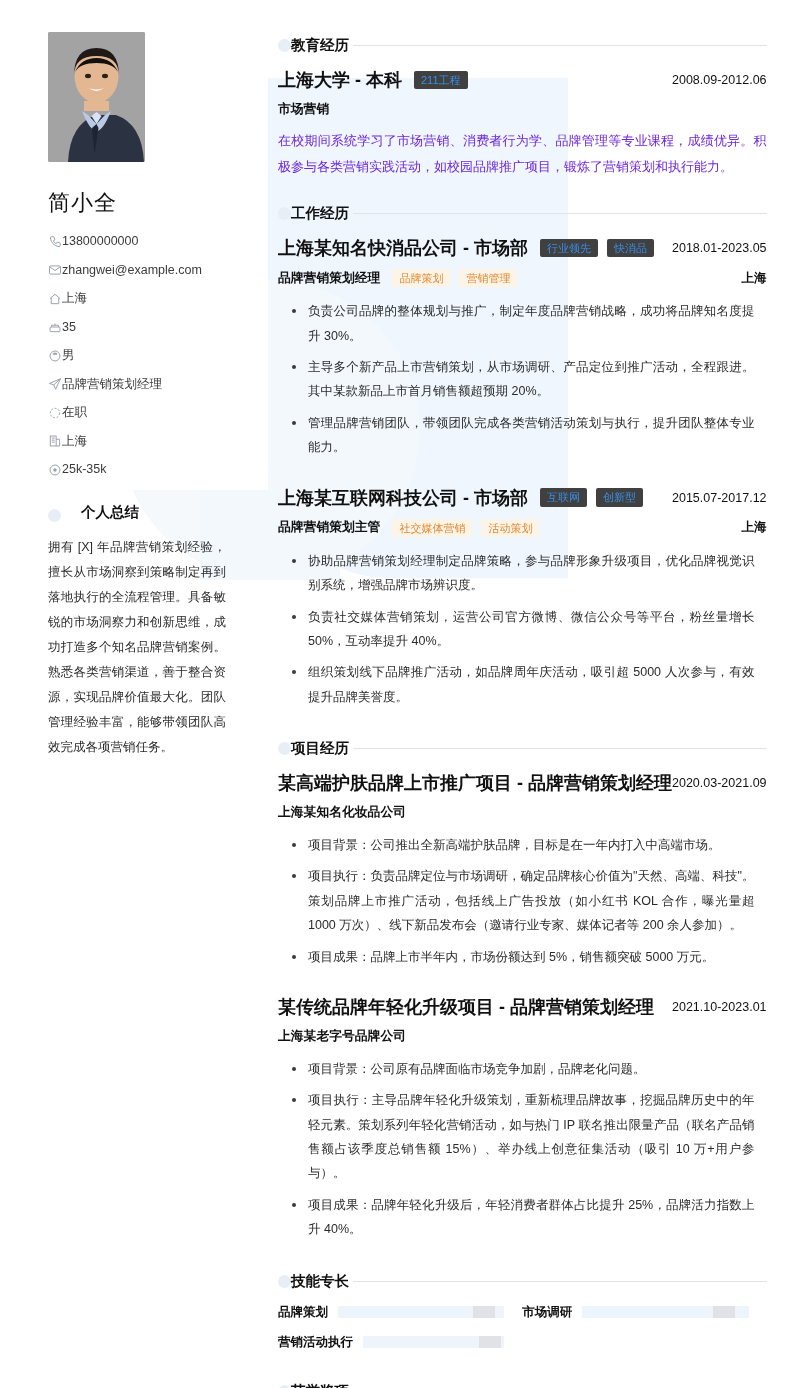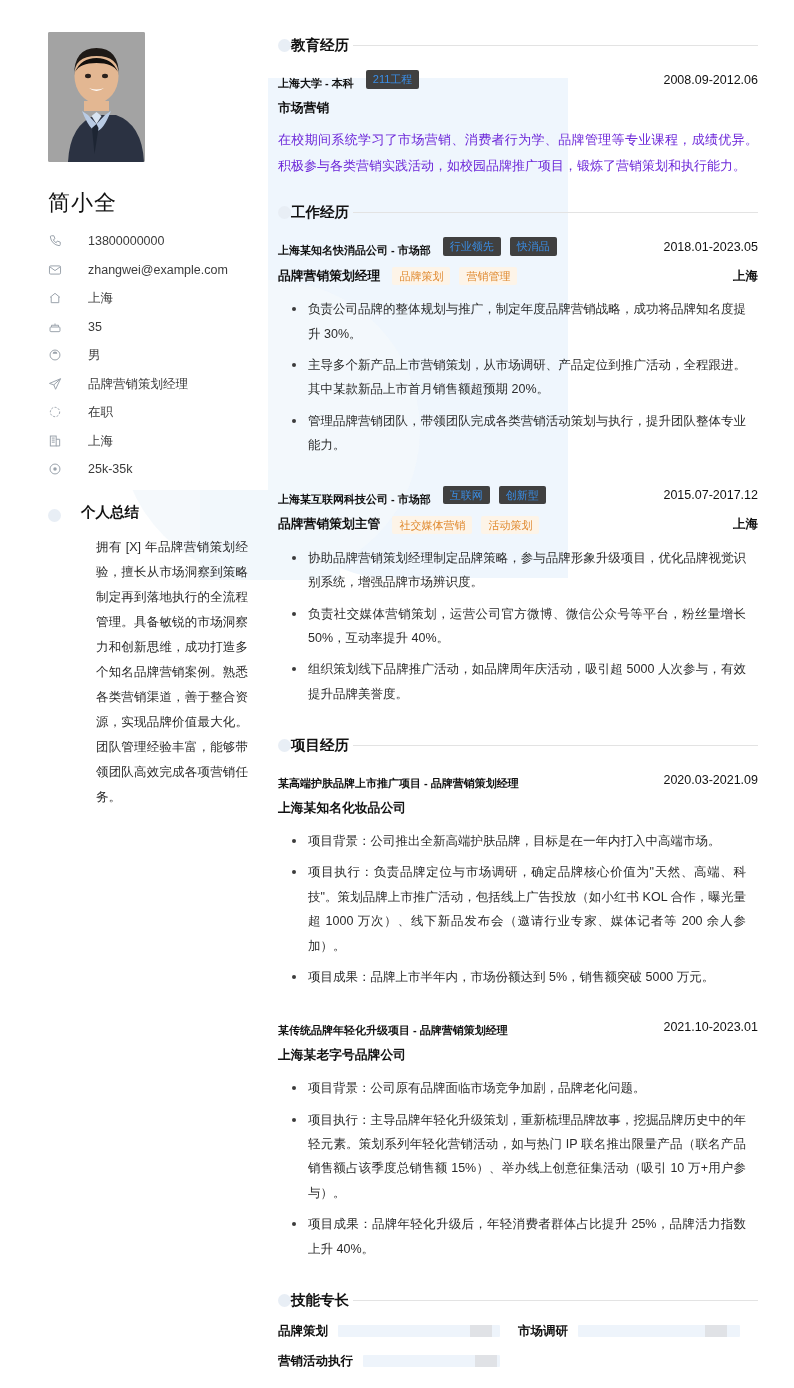--- a/index.html
+++ b/index.html
@@ -37,51 +37,50 @@
   .photo {
     width:97px; height:130px; object-fit:cover; display:block;
     background:#9b9b9b; border-radius:2px; overflow:hidden; position:relative;
   }
   .photo svg { display:block; }
   .name {
     margin-top:26px; font-size:22px; font-weight:normal; letter-spacing:1px; color:#111;
   }
   .contact { margin-top:16px; }
   .c-row {
-    display:flex; align-items:flex-start; gap:26px; margin-bottom:13.5px;
+    display:flex; align-items:center; gap:0; margin-bottom:13.5px;
     font-size:12.5px; color:#3b3b3b; line-height:1.2;
   }
   .c-ico { width:14px; height:14px; flex:0 0 14px; color:#9aa2ab; display:block; }
   .c-ico svg { display:block; width:14px; height:14px; }
 
   .side-sec-title {
     display:flex; align-items:flex-end; gap:20px;
     margin-top:26px; margin-bottom:13px;
   }
   .dot {
     width:13px; height:13px; border-radius:50%;
     background:#e8eef5; flex:0 0 13px;
   }
   .side-sec-title .t { font-size:14.5px; font-weight:bold; color:#111; }
   .summary {
     font-size:12.5px; line-height:2.0; color:#2b2b2b; text-align:justify;
     max-width:178px;
-    margin-left:48px;
   }
 
   
   .main { flex:1; padding:36px 36px 0 10px; }
 
   .sec-head { display:flex; align-items:center; margin-bottom:13px; }
   .sec-head .t { font-size:14.5px; font-weight:bold; color:#111; white-space:nowrap; }
   .sec-head .rule { flex:1; height:1px; background:#e3e3e3; margin-left:4px; }
 
   .entry { margin-bottom:6px; }
   .row-1 { display:flex; align-items:center; margin-bottom:9px; }
-  .org { font-size:11px; font-weight:bold; color:#111; white-space:nowrap;margin-top:8px; }
+  .org { font-size:18px; font-weight:bold; color:#111; white-space:nowrap; }
   .role { font-size:12.8px; font-weight:bold; color:#111; white-space:nowrap; }
   .tags { display:flex; gap:9px; margin-left:12px; }
   .tag {
     font-size:11px; padding:2px 7px; border-radius:2px; white-space:nowrap; line-height:1.3;
   }
   .tag.blue { color:#3a8ee6; background:#404040; }
   .tag.orange { color:#e08a30; background:#fdf4e8; }
   .meta { margin-left:auto; font-size:12.5px; font-weight:normal; color:#111; white-space:nowrap; }
   .meta.loc { font-weight:bold; }
 

